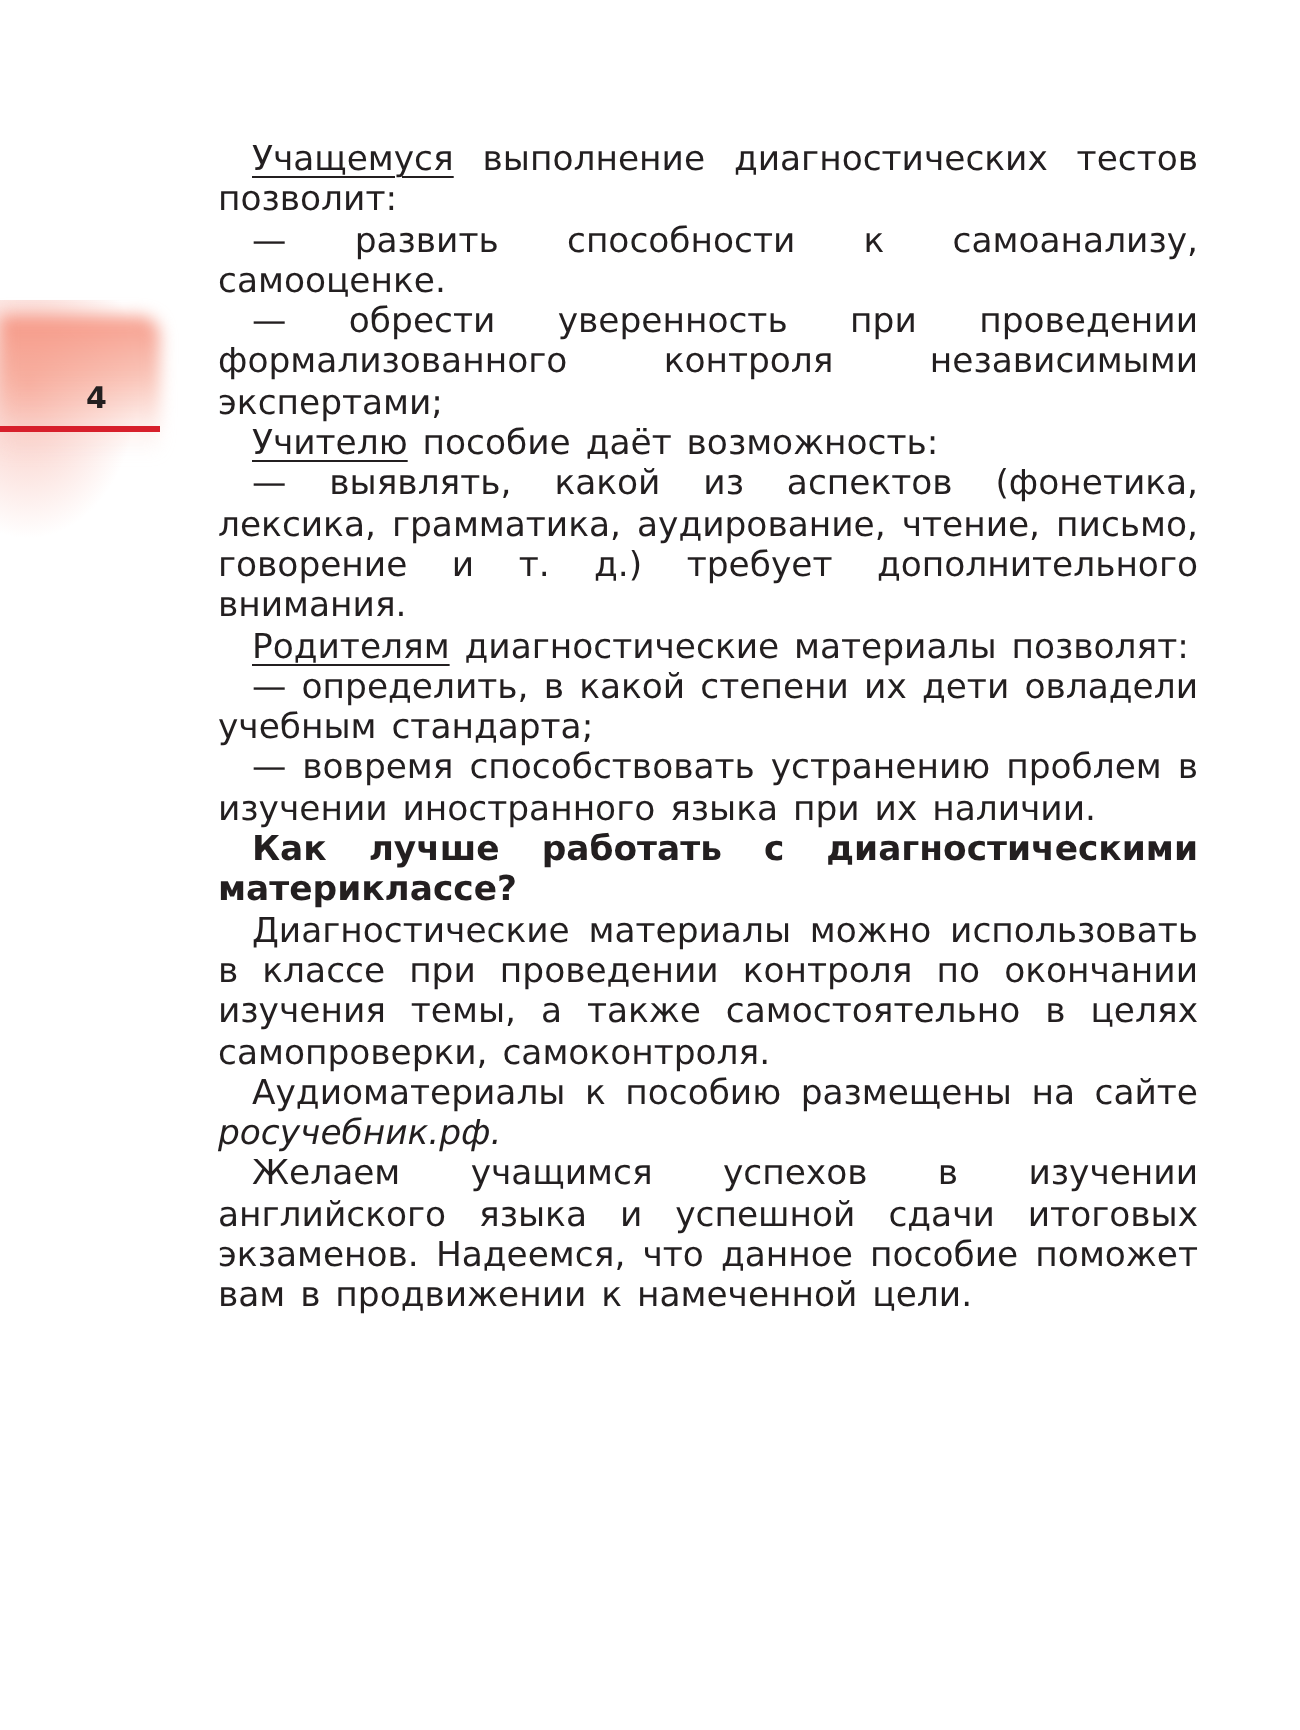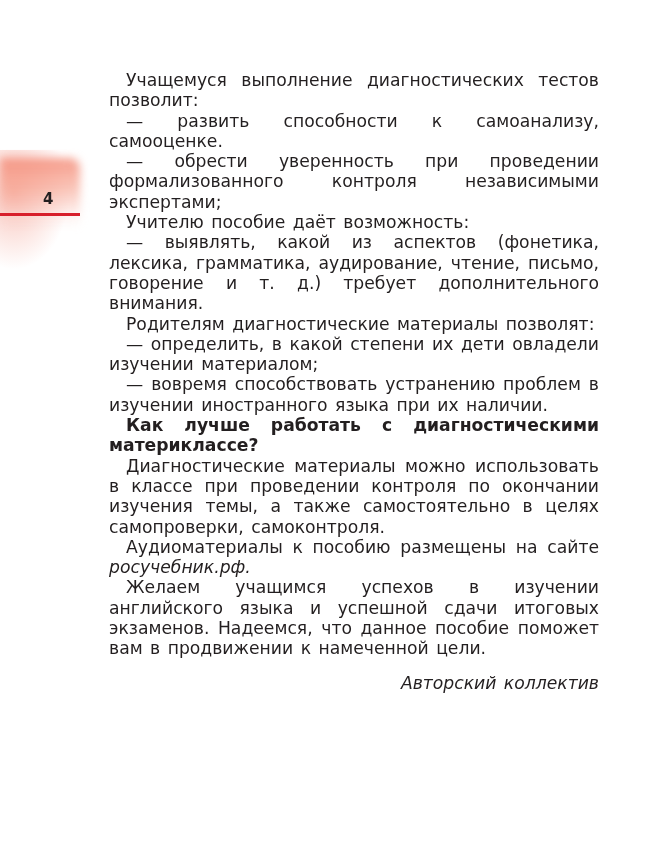--- a/index.html
+++ b/index.html
@@ -28,21 +28,21 @@
     font-weight: bold; font-size: 15px; color: #231f20;
   }
   .content {
     position: absolute; left: 109px; top: 70px; width: 490px;
     font-size: 17.2px; line-height: 20.3px;
     word-spacing: 2px;
   }
   .content p { margin: 0; text-align: justify; text-align-last: left; hyphens: manual; }
   .ind { text-indent: 17px; }
   .bold { font-weight: bold; }
-  .u { text-underline-offset: 3px; text-decoration-thickness: 1px; }
+  .u { text-decoration: underline; text-underline-offset: 3px; text-decoration-thickness: 1px; }
   .it { font-style: italic; }
   .sign { text-align: right !important; text-align-last: right !important; font-style: italic; margin-top: 14px !important; }
 </style>
 </head>
 <body>
 
 <div class="tab-glow"></div>
 <div class="tab"></div>
 <div class="tab-line"></div>
 <div class="page-num">4</div>
@@ -51,25 +51,24 @@
 
 
   <p class="ind"><span class="u">Учащемуся</span><span> выполнение диагностических тестов по­зволит:</span></p>
   <p class="ind">— развить способности к самоанализу, самооценке.</p>
   <p class="ind">— обрести уверенность при проведении формализо­ванного контроля независимыми экспертами;</p>
 
   <p class="ind"><span class="u">Учителю</span><span> пособие даёт возможность:</span></p>
   <p class="ind">— выявлять, какой из аспектов (фонетика, лексика, грамматика, аудирование, чтение, письмо, говорение и т. д.) требует дополнительного внимания.</p>
 
   <p class="ind"><span class="u">Родителям</span><span> диагностические материалы позволят:</span></p>
-  <p class="ind">— определить, в какой степени их дети овладели изучении материалом;</p>
+  <p class="ind">— определить, в какой степени их дети овладели учебным стандарта;</p>
   <p class="ind">— вовремя способствовать устранению проблем в изучении иностранного языка при их наличии.</p>
 
   <p class="ind bold">Как лучше работать с диагностическими матери­классе?</p>
 
   <p class="ind">Диагностические материалы можно использовать в классе при проведении контроля по окончании изуче­ния темы, а также самостоятельно в целях самопро­верки, самоконтроля.</p>
 
   <p class="ind"><span>Аудиоматериалы к пособию размещены на сайте </span><span class="it">росучебник.рф.</span></p>
 
   <p class="ind">Желаем учащимся успехов в изучении английского языка и успешной сдачи итоговых экзаменов. Наде­емся, что данное пособие поможет вам в продвиже­нии к намеченной цели.</p>
 
-  <p class="sign">Авторский коллектив</p>
 </div>
 
 </body></html>

